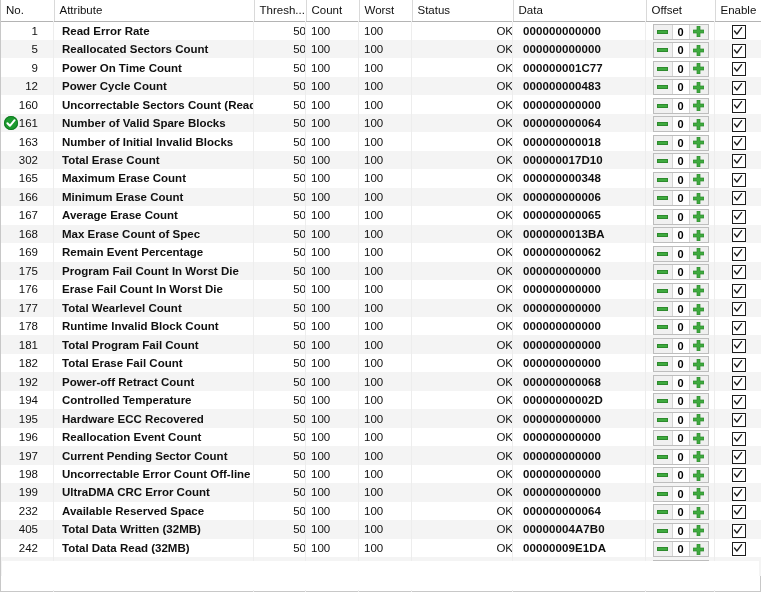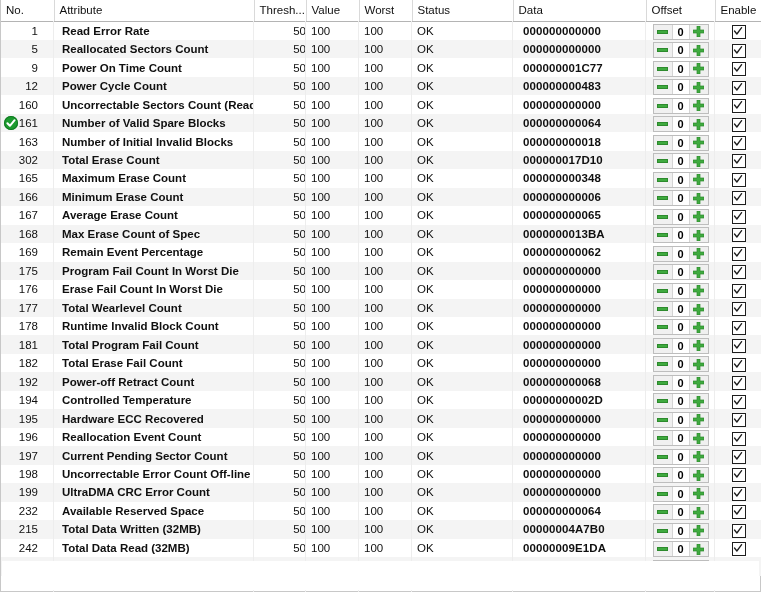--- a/index.html
+++ b/index.html
@@ -86,21 +86,21 @@
   
   td.c-no {
     text-align: right;
     padding-right: 16px;
     position: relative;
   }
   td.c-attr   { padding-left: 8px; text-align: left; font-weight: bold; }
   td.c-thresh { padding-left: 5px; text-align: right; }
   td.c-value  { padding-left: 5px; text-align: left; }
   td.c-worst  { padding-left: 5px; text-align: left; }
-  td.c-status { padding-left: 5px; text-align: left; }
+  td.c-status { padding-left: 5px; text-align: right; }
   td.c-data   { padding-left: 10px; text-align: left; font-weight: bold; letter-spacing: 0.1px; }
   td.c-offset { text-align: center; }
   td.c-enable { text-align: center; }
 
   
   .status-dot {
     position: absolute;
     left: 3px;
     top: 2px;
     width: 14px;
@@ -206,21 +206,21 @@
         <col style="width:133px">
         <col style="width:69px">
         <col style="width:47px">
       </colgroup>
 
       <thead>
         <tr class="header-row">
           <th>No.</th>
           <th>Attribute</th>
           <th>Thresh...</th>
-          <th>Value</th>
+          <th>Count</th>
           <th>Worst</th>
           <th>Status</th>
           <th>Data</th>
           <th>Offset</th>
           <th class="last-col">Enable</th>
         </tr>
       </thead>
 
       <tbody id="table-body">
           <tr class="data-row row-odd">
@@ -842,21 +842,21 @@
                   <svg class="glyph-plus" width="11" height="11" viewBox="0 0 11 11">
                     <path d="M4 0 H7 V4 H11 V7 H7 V11 H4 V7 H0 V4 H4 Z" fill="#3faa3f" stroke="#2d8a2d" stroke-width="0.7"></path>
                   </svg>
                 </span>
               </span></td>
             <td class="c-enable"><span class="cbx"><svg width="10" height="10" viewBox="0 0 10 10">
                   <path d="M1.5 5 L3.9 8 L8.6 1.6" fill="none" stroke="#1d1d1d" stroke-width="1.3" stroke-linecap="round" stroke-linejoin="round"></path>
                 </svg></span></td>
           </tr>
           <tr class="data-row row-even">
-            <td class="c-no"><span>215</span></td>
+            <td class="c-no"><span>405</span></td>
             <td class="c-attr"><span>Total Data Written (32MB)</span></td>
             <td class="c-thresh"><span>50</span></td>
             <td class="c-value"><span>100</span></td>
             <td class="c-worst"><span>100</span></td>
             <td class="c-status"><span>OK</span></td>
             <td class="c-data"><span>00000004A7B0</span></td>
             <td class="c-offset"><span class="offset-spin">
                 <span class="btn minus">
                   <span class="glyph-minus"></span>
                 </span>

